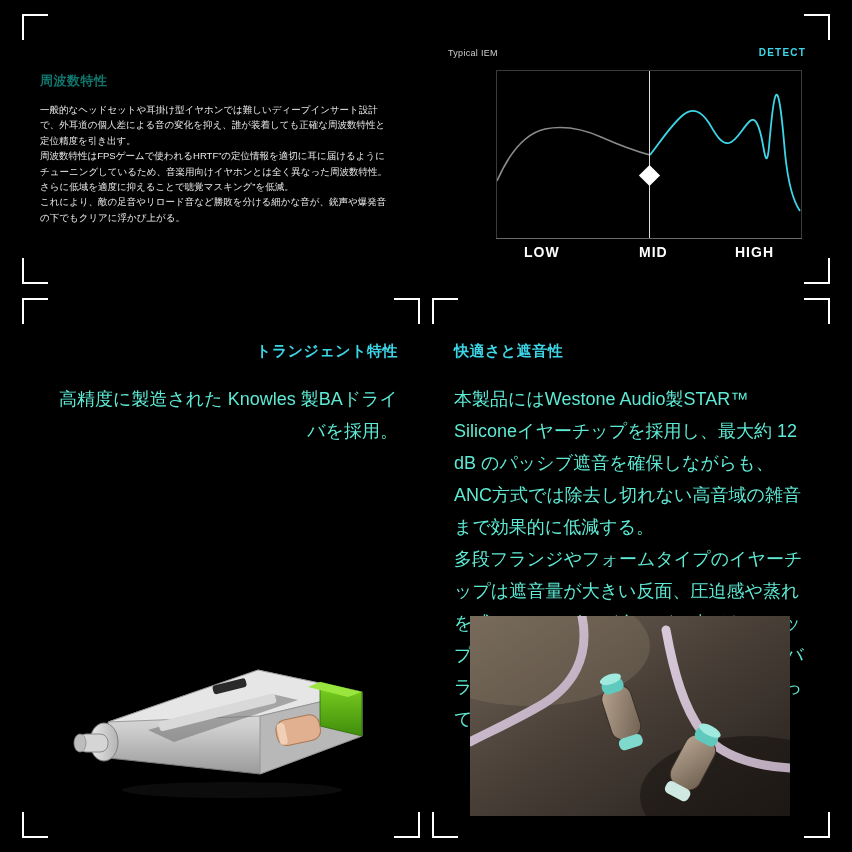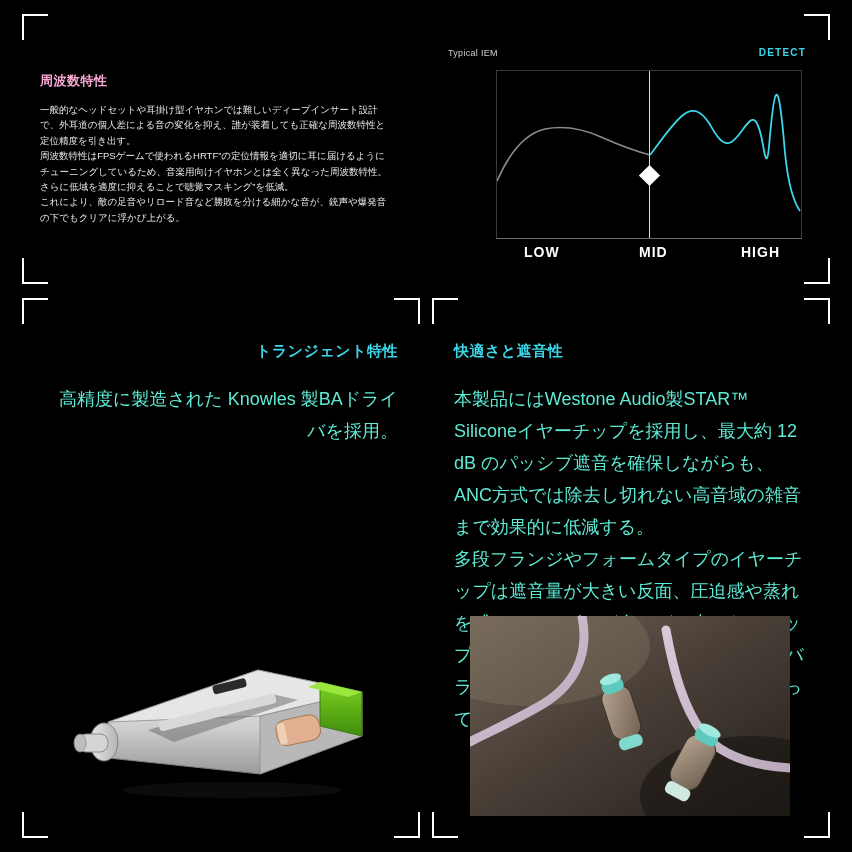--- a/index.html
+++ b/index.html
@@ -49,21 +49,21 @@
   .sec1 .bracket.bl { left: 0; bottom: 0; }
   .sec1 .bracket.br { right: 0; bottom: 0; }
 
   .sec1-text {
     position: absolute;
     left: 18px;
     top: 58px;
     width: 360px;
   }
   .sec1-title {
-    color: #f9a8d4;
+    color: #0f766e;
     font-size: 13px;
     font-weight: bold;
     letter-spacing: 0.5px;
     margin-bottom: 12px;
   }
   .sec1-body {
     font-size: 9.5px;
     line-height: 1.62;
     color: #e9e9e9;
     font-weight: normal;
@@ -140,21 +140,21 @@
   }
   .axis-labels span {
     position: absolute;
     font-size: 14px;
     font-weight: bold;
     letter-spacing: 1px;
     color: #ffffff;
   }
   .axis-low  { left: 28px; }
   .axis-mid  { left: 143px; }
-  .axis-high { left: 245px; }
+  .axis-high { left: 239px; }
 
   
   .sec2 {
     position: absolute;
     left: 22px;
     top: 298px;
     width: 398px;
     height: 540px;
     text-align: right;
   }

